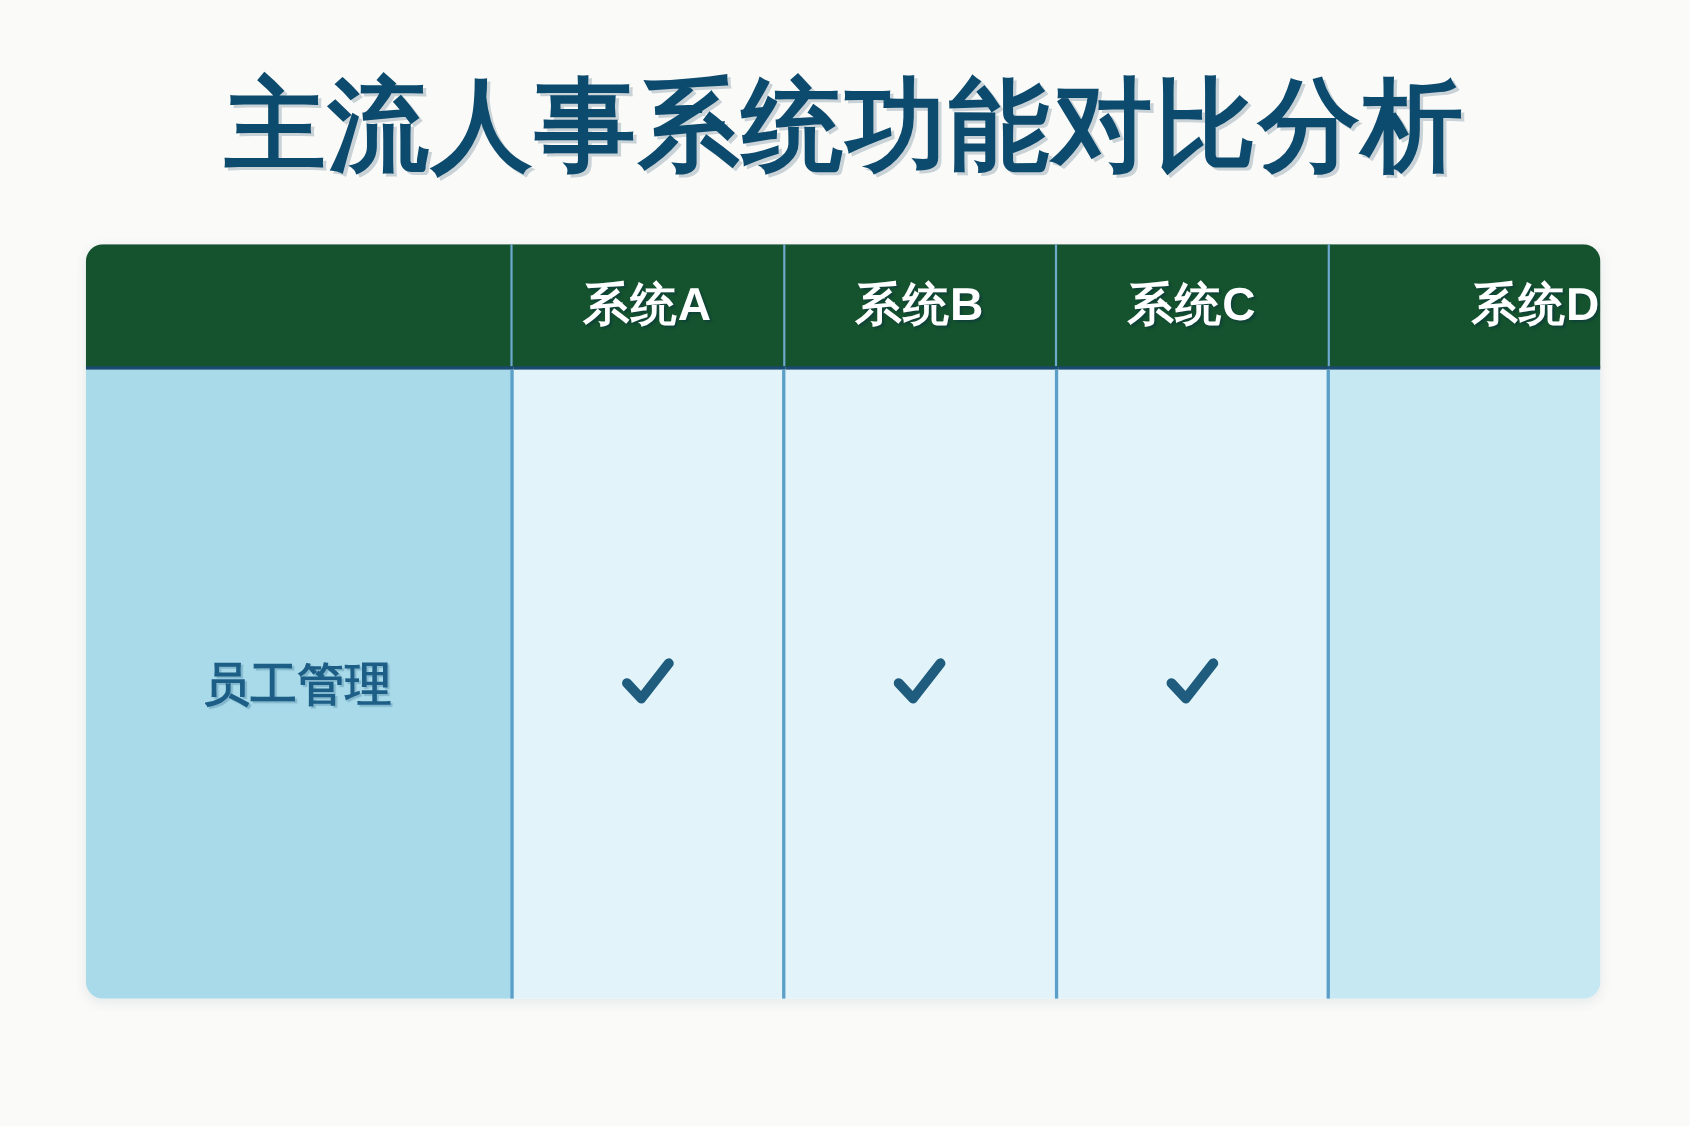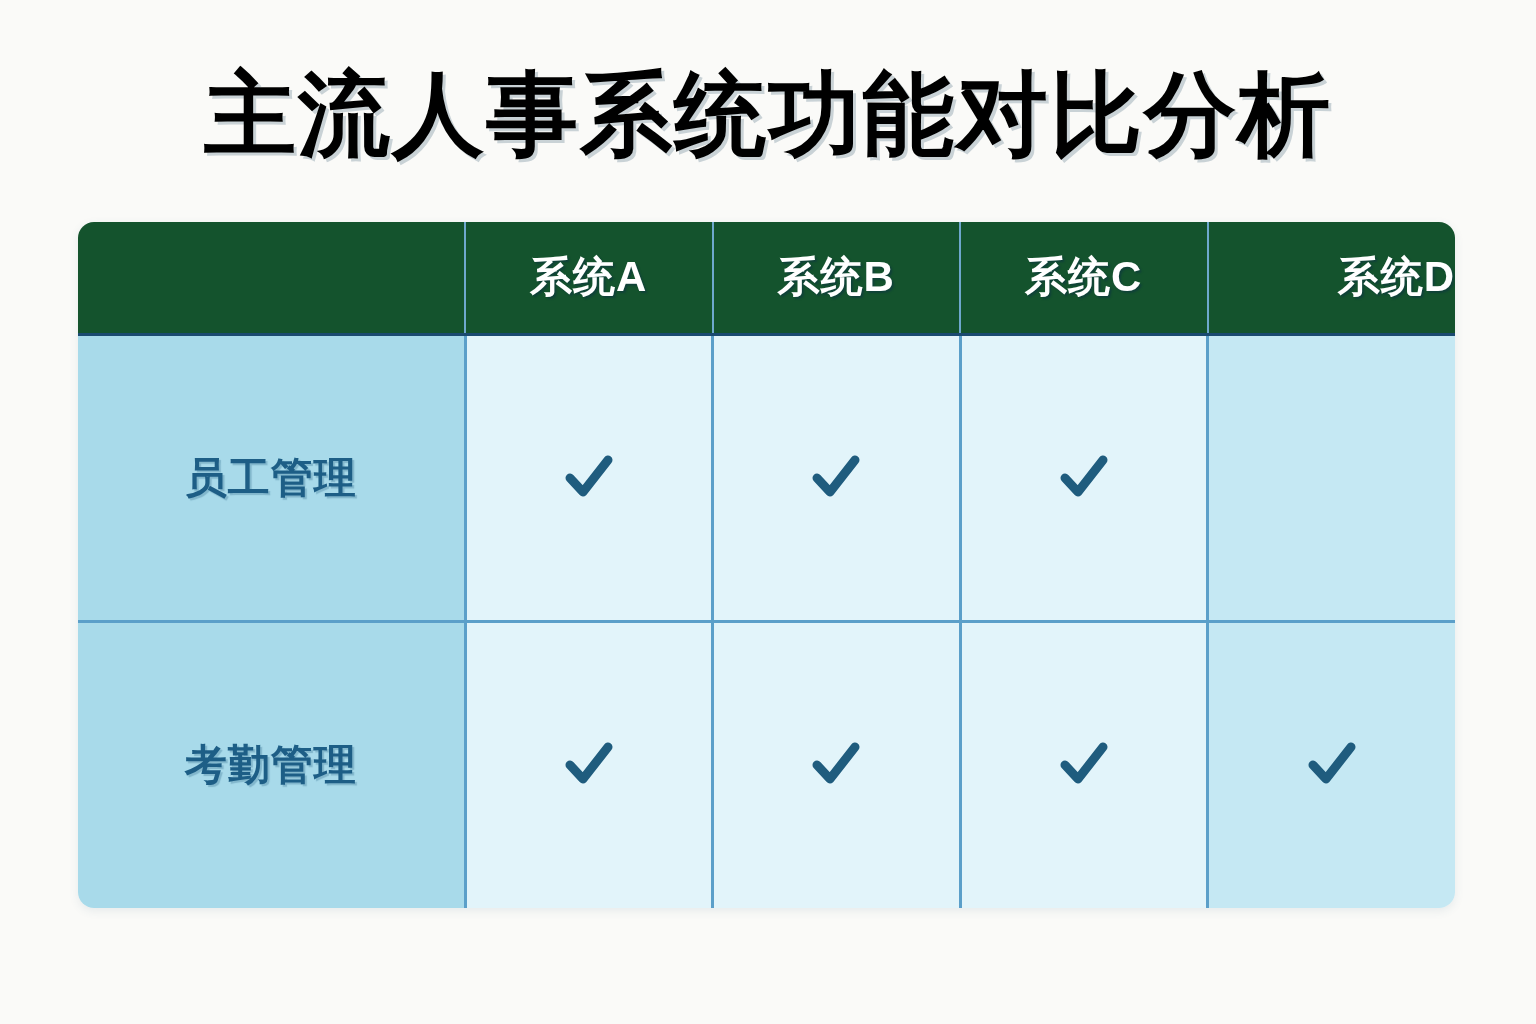--- a/index.html
+++ b/index.html
@@ -24,21 +24,21 @@
   
   .title {
     position: absolute;
     left: 0;
     top: 62px;
     width: 1536px;
     text-align: center;
     font-size: 92px;
     line-height: 104px;
     font-weight: bold;
-    color: #000000;
+    color: #0c4a6e;
     letter-spacing: 2px;
     text-shadow: 3px 3px 0 rgba(29,70,94,0.22);
     white-space: nowrap;
   }
 
   
   .table-wrap {
     position: absolute;
     left: 78px;
     top: 222px;
@@ -167,50 +167,19 @@
                 <path d="M12 33 L25 47 L50 15" fill="none" stroke="#1F5C7E" stroke-width="9" stroke-linecap="round" stroke-linejoin="round"></path>
               </svg>
             </span>
           </td>
           <td class="last-col">
             <span class="cell-empty"></span>
           </td>
         </tr>
 
 
-        <tr>
-          <td class="row-label">考勤管理</td>
-          <td>
-            <span class="check">
-              <svg width="62" height="62" viewBox="0 0 62 62">
-                <path d="M12 33 L25 47 L50 15" fill="none" stroke="#1F5C7E" stroke-width="9" stroke-linecap="round" stroke-linejoin="round"></path>
-              </svg>
-            </span>
-          </td>
-          <td>
-            <span class="check">
-              <svg width="62" height="62" viewBox="0 0 62 62">
-                <path d="M12 33 L25 47 L50 15" fill="none" stroke="#1F5C7E" stroke-width="9" stroke-linecap="round" stroke-linejoin="round"></path>
-              </svg>
-            </span>
-          </td>
-          <td>
-            <span class="check">
-              <svg width="62" height="62" viewBox="0 0 62 62">
-                <path d="M12 33 L25 47 L50 15" fill="none" stroke="#1F5C7E" stroke-width="9" stroke-linecap="round" stroke-linejoin="round"></path>
-              </svg>
-            </span>
-          </td>
-          <td class="last-col">
-            <span class="check">
-              <svg width="62" height="62" viewBox="0 0 62 62">
-                <path d="M12 33 L25 47 L50 15" fill="none" stroke="#1F5C7E" stroke-width="9" stroke-linecap="round" stroke-linejoin="round"></path>
-              </svg>
-            </span>
-          </td>
-        </tr>
 
 
       </tbody>
     </table>
   </div>
 
 </div>
 
 </body></html>

